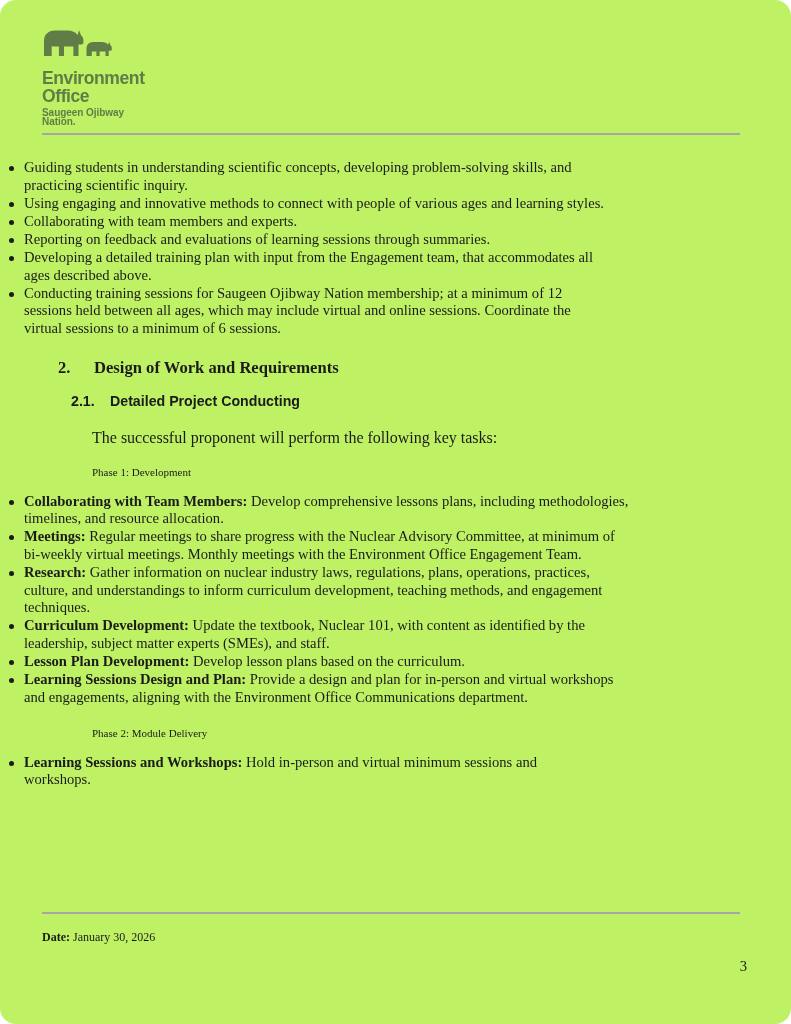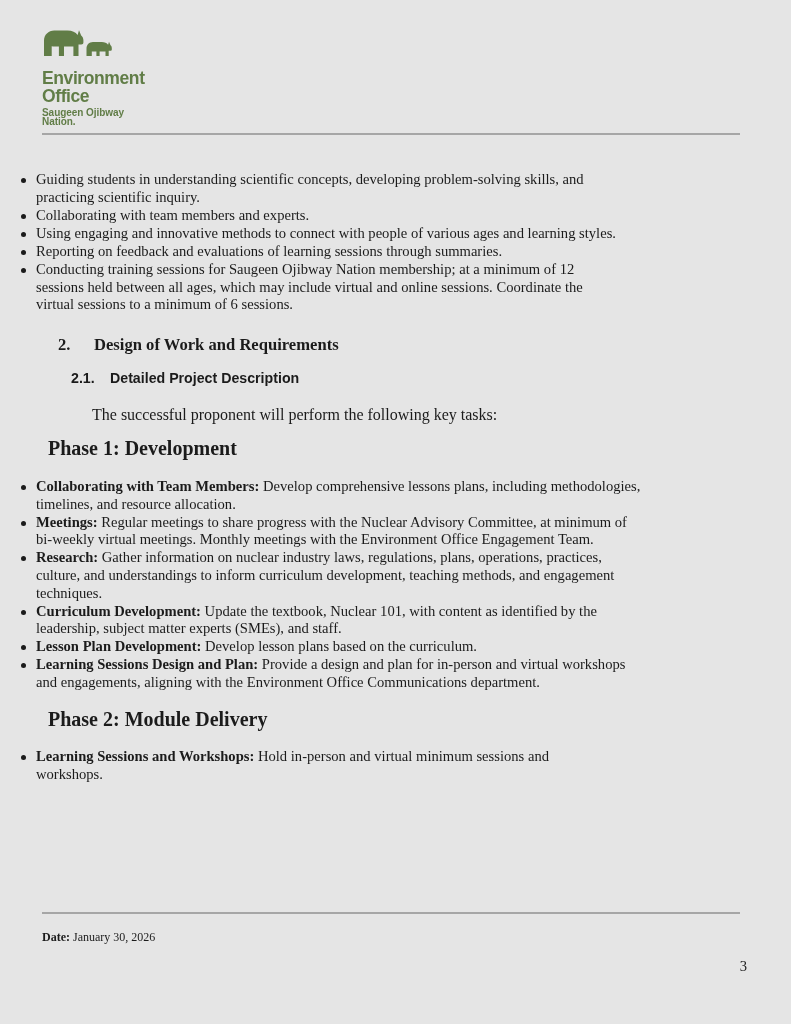--- a/index.html
+++ b/index.html
@@ -12,21 +12,22 @@
     height: 1024px;
     position: relative;
     font-family: "Liberation Serif", "DejaVu Serif", serif;
     color: #1b1b1b;
     overflow: hidden;
   }
 
   .page {
     position: absolute;
     inset: 0;
-    background: #e5e5e5;
+    background: #bef264;
+    border-radius: 16px;
   }
 
   
   .logo-block {
     position: absolute;
     left: 42px;
     top: 26px;
     width: 200px;
   }
   .logo-mark {
@@ -68,21 +69,21 @@
   
   .content {
     position: absolute;
     left: 0;
     top: 155px;
     width: 791px;
   }
 
   ul.bullets {
     list-style: none;
-    margin: 16px;
+    margin: 4px;
     padding: 0;
   }
   ul.bullets > li {
     position: relative;
     padding-left: 20px;
     font-size: 14.6px;
     line-height: 17.6px;
     margin: 0 0 0.5px 0;
   }
   ul.bullets > li::before {
@@ -134,24 +135,24 @@
 
   .para {
     margin-left: 92px;
     width: 620px;
     font-size: 16px;
     line-height: 17.6px;
   }
   .para-intro { margin-top: 19px; }
 
   .phase {
-    margin-left: 48px;
-    font-size: 20px;
-    line-height: 17.6px;
-    font-weight: bold;
+    margin-left: 92px;
+    font-size: 11px;
+    line-height: 17.6px;
+    font-weight: normal;
   }
   .phase-1 { margin-top: 17px; }
   .phase-2 { margin-top: 19px; }
 
   .list-b {
     margin-left: 98px;
     width: 628px;
     margin-top: 16px;
   }
   .list-c {
@@ -202,37 +203,38 @@
       <span>Nation.</span>
     </div>
   </div>
 
   <div class="rule rule-top"></div>
 
   <div class="content">
 
     <ul class="bullets list-a">
       <li>Guiding students in understanding scientific concepts, developing problem-solving skills, and practicing scientific inquiry.</li>
+      <li>Using engaging and innovative methods to connect with people of various ages and learning styles.</li>
       <li>Collaborating with team members and experts.</li>
-      <li>Using engaging and innovative methods to connect with people of various ages and learning styles.</li>
       <li>Reporting on feedback and evaluations of learning sessions through summaries.</li>
+      <li>Developing a detailed training plan with input from the Engagement team, that accommodates all ages described above.</li>
       <li>Conducting training sessions for Saugeen Ojibway Nation membership; at a minimum of 12 sessions held between all ages, which may include virtual and online sessions. Coordinate the virtual sessions to a minimum of 6 sessions.</li>
     </ul>
 
     <div class="h2-wrap">
       <h2 class="h2">
         <span class="num">2.</span>
         <span>Design of Work and Requirements</span>
       </h2>
     </div>
 
     <div class="h3-wrap">
       <h3 class="h3">
         <span class="num">2.1.</span>
-        <span>Detailed Project Description</span>
+        <span>Detailed Project Conducting</span>
       </h3>
     </div>
 
     <p class="para para-intro">The successful proponent will perform the following key tasks:</p>
 
     <p class="phase phase-1">Phase 1: Development</p>
 
     <ul class="bullets list-b">
       <li><span class="lead">Collaborating with Team Members:</span><span> Develop comprehensive lessons plans, including methodologies, timelines, and resource allocation.</span></li>
       <li><span class="lead">Meetings:</span><span> Regular meetings to share progress with the Nuclear Advisory Committee, at minimum of bi-weekly virtual meetings. Monthly meetings with the Environment Office Engagement Team.</span></li>

